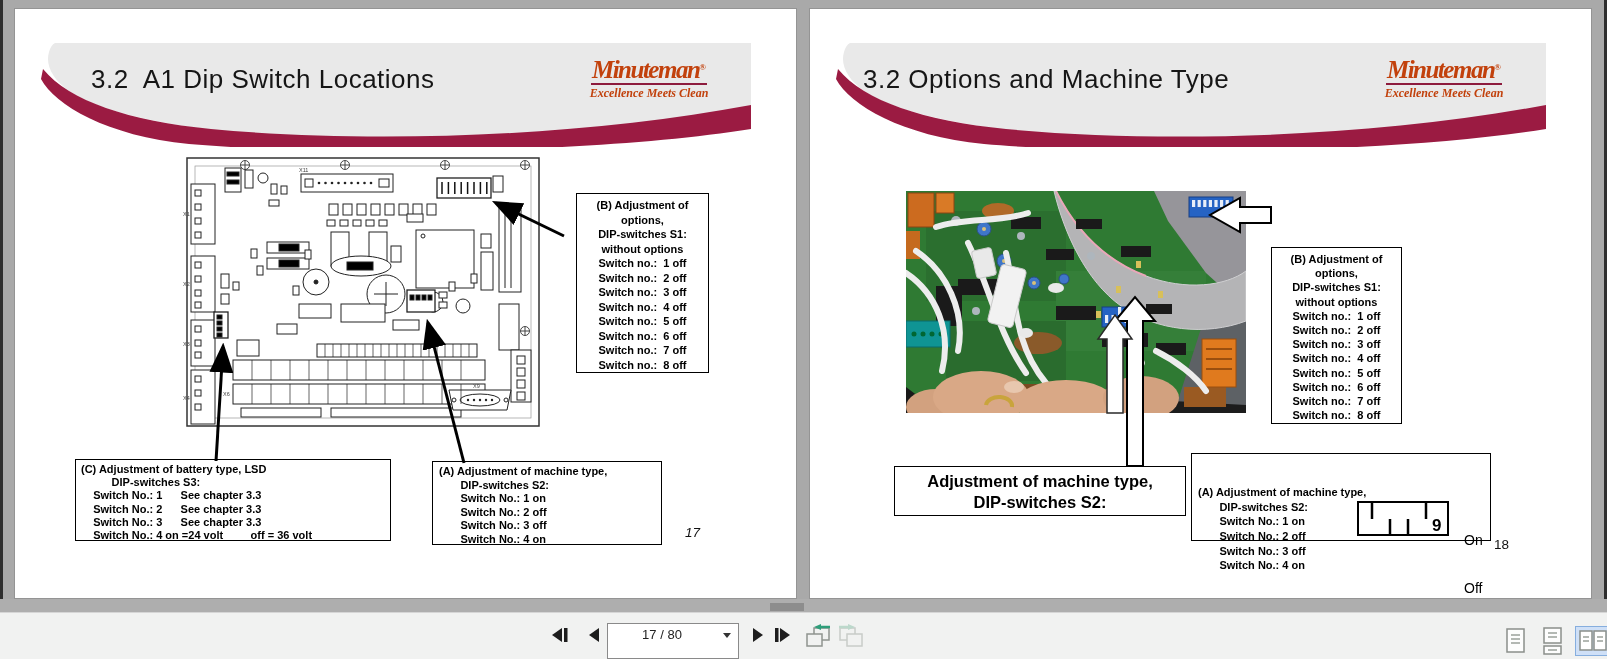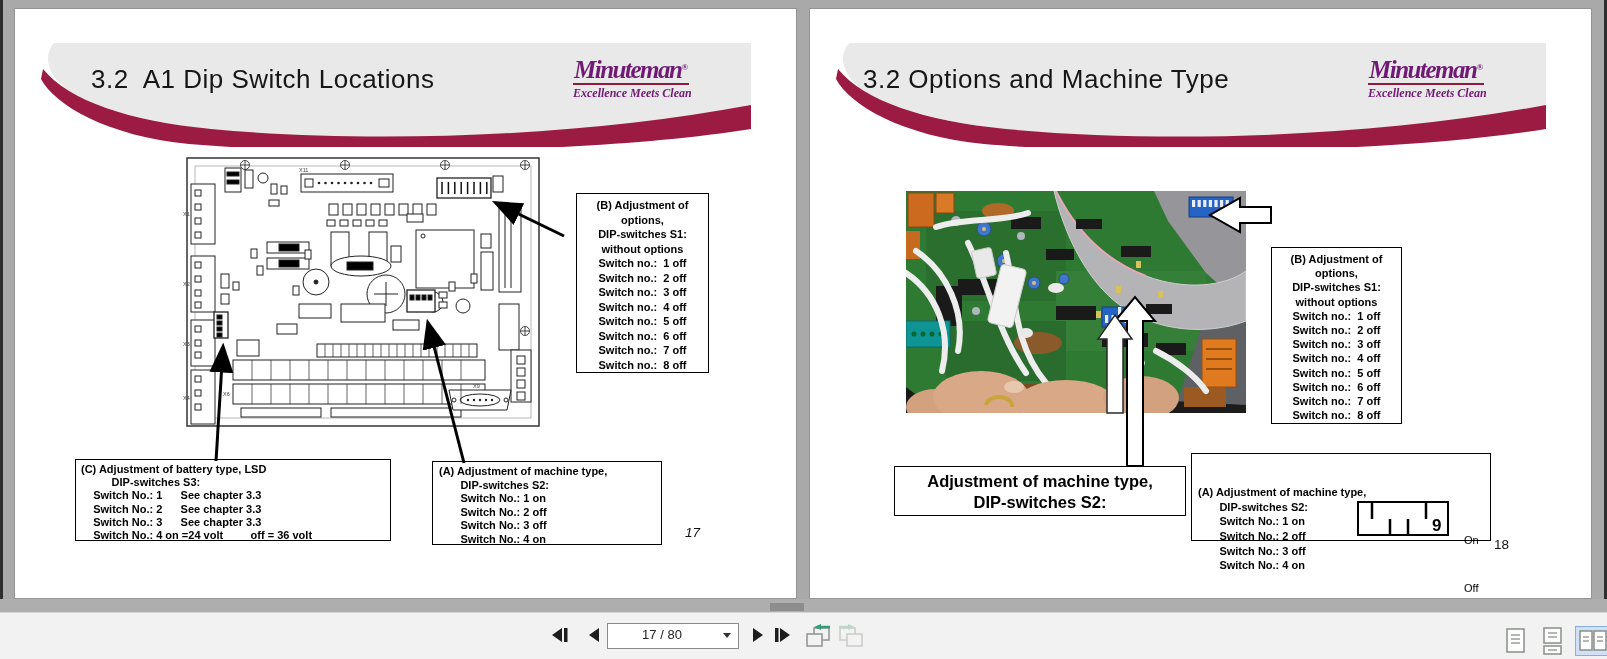--- a/index.html
+++ b/index.html
@@ -3,37 +3,37 @@
 <meta charset="utf-8">
 <style>
   html,body{margin:0;padding:0;background:#6e6e6e;}
   *{box-sizing:border-box;}
   .app{position:relative;width:1607px;height:659px;background:#a9a9a9;overflow:hidden;
        font-family:"Liberation Sans",sans-serif;}
   .edge{position:absolute;top:0;width:3px;height:601px;background:#2e2e2e;}
   .page{position:absolute;top:8px;width:783px;height:591px;background:#fff;border:1px solid #949494;}
   .pg-title{position:absolute;font-size:26px;color:#161616;letter-spacing:.5px;white-space:pre;}
   .hdr{position:absolute;left:26px;top:34px;width:710px;height:104px;}
-  .logo{position:absolute;width:152px;text-align:left;color:#701a75;font-family:"Liberation Serif",serif;}
+  .logo{position:absolute;width:152px;text-align:center;color:#c2410c;font-family:"Liberation Serif",serif;}
   .logo-word{font-weight:bold;font-style:italic;font-size:25px;letter-spacing:-1.5px;line-height:24px;
              border-bottom:2px solid #8d1b3d;display:inline-block;padding:0 1px 1px 1px;}
   .logo-word .reg{font-size:9px;vertical-align:8px;letter-spacing:0;}
   .logo-tag{font-style:italic;font-weight:bold;font-size:12px;margin-top:1px;}
   .callout{position:absolute;border:1px solid #000;background:#fff;color:#000;
            font-weight:bold;font-size:11px;white-space:pre;}
   .callout.center{text-align:center;}
   .pcb{position:absolute;left:166px;top:145px;}
   .overlay{position:absolute;left:0;top:0;pointer-events:none;}
   .pagenum{position:absolute;font-size:13.5px;color:#111;}
   .gutter-strip{position:absolute;left:0;top:599px;width:1607px;height:13px;background:#aeaeae;}
   .hscroll-thumb{position:absolute;left:770px;top:603px;width:34px;height:8px;background:#8d8d8d;}
   .toolbar{position:absolute;left:0;top:612px;width:1607px;height:47px;background:#f1f2f1;
            border-top:1px solid #d6d6d6;}
   .tbtn{position:absolute;top:13px;width:26px;height:20px;background:none;border:none;padding:0;cursor:pointer;}
-  .pagebox{position:absolute;left:607px;top:10px;width:132px;height:26px;background:#fff;
+  .pagebox{position:absolute;left:607px;top:10px;width:132px;height:36px;background:#fff;
            border:1px solid #8a8a8a;font-size:13px;color:#222;}
   .pagebox .val{position:absolute;left:0;top:3px;width:108px;text-align:center;}
   .pagebox .caret{position:absolute;right:7px;top:9px;width:0;height:0;
                   border-left:4px solid transparent;border-right:4px solid transparent;border-top:5px solid #333;}
   .viewbtn{position:absolute;top:14px;width:26px;height:28px;background:none;border:none;padding:0;cursor:pointer;}
   .viewbtn.sel{background:#cfe0f7;outline:1px solid #86aede;}
 </style>
 </head>
 <body>
 
@@ -427,21 +427,21 @@
     <div class="callout" style="left:381px;top:444px;width:300px;height:88px;line-height:14.6px;padding:2px 6px;">
       <div><div>(A) Adjustment of machine type,</div><div>       DIP-switches S2:</div><div>       Switch No.: 1 on</div><div>       Switch No.: 2 off</div><div>       Switch No.: 3 off</div><div>       Switch No.: 4 on</div></div>
       <svg style="position:absolute;left:164px;top:46px;" width="96" height="38" viewBox="0 0 96 38">
         <rect x="2" y="2" width="90" height="33" fill="#fff" stroke="#000" stroke-width="2"></rect>
         <line x1="16" y1="2" x2="16" y2="19" stroke="#000" stroke-width="2.5"></line>
         <line x1="34" y1="19" x2="34" y2="35" stroke="#000" stroke-width="2.5"></line>
         <line x1="52" y1="19" x2="52" y2="35" stroke="#000" stroke-width="2.5"></line>
         <line x1="70" y1="2" x2="70" y2="19" stroke="#000" stroke-width="2.5"></line>
         <text x="76" y="31" font-size="17" font-family="Liberation Sans, sans-serif" fill="#000">9</text>
       </svg>
-      <div style="position:absolute;left:272px;top:46px;font-weight:normal;font-size:11px;line-height:16px;">
+      <div style="position:absolute;left:272px;top:46px;font-weight:normal;font-size:14px;line-height:16px;">
         <div>On</div>
         <div>Off</div>
       </div>
     </div>
 
     <div class="pagenum" style="left:684px;top:528px;">18</div>
 
     <svg class="overlay" width="783" height="591">
       <path d="M461,198 L430,198 L430,189 L400,206 L430,223 L430,214 L461,214 Z" fill="#fff" stroke="#000" stroke-width="2"></path>
       <path d="M317,457 L317,312 L305,312 L325,288 L345,312 L333,312 L333,457 Z" fill="#fff" stroke="#000" stroke-width="2"></path>

